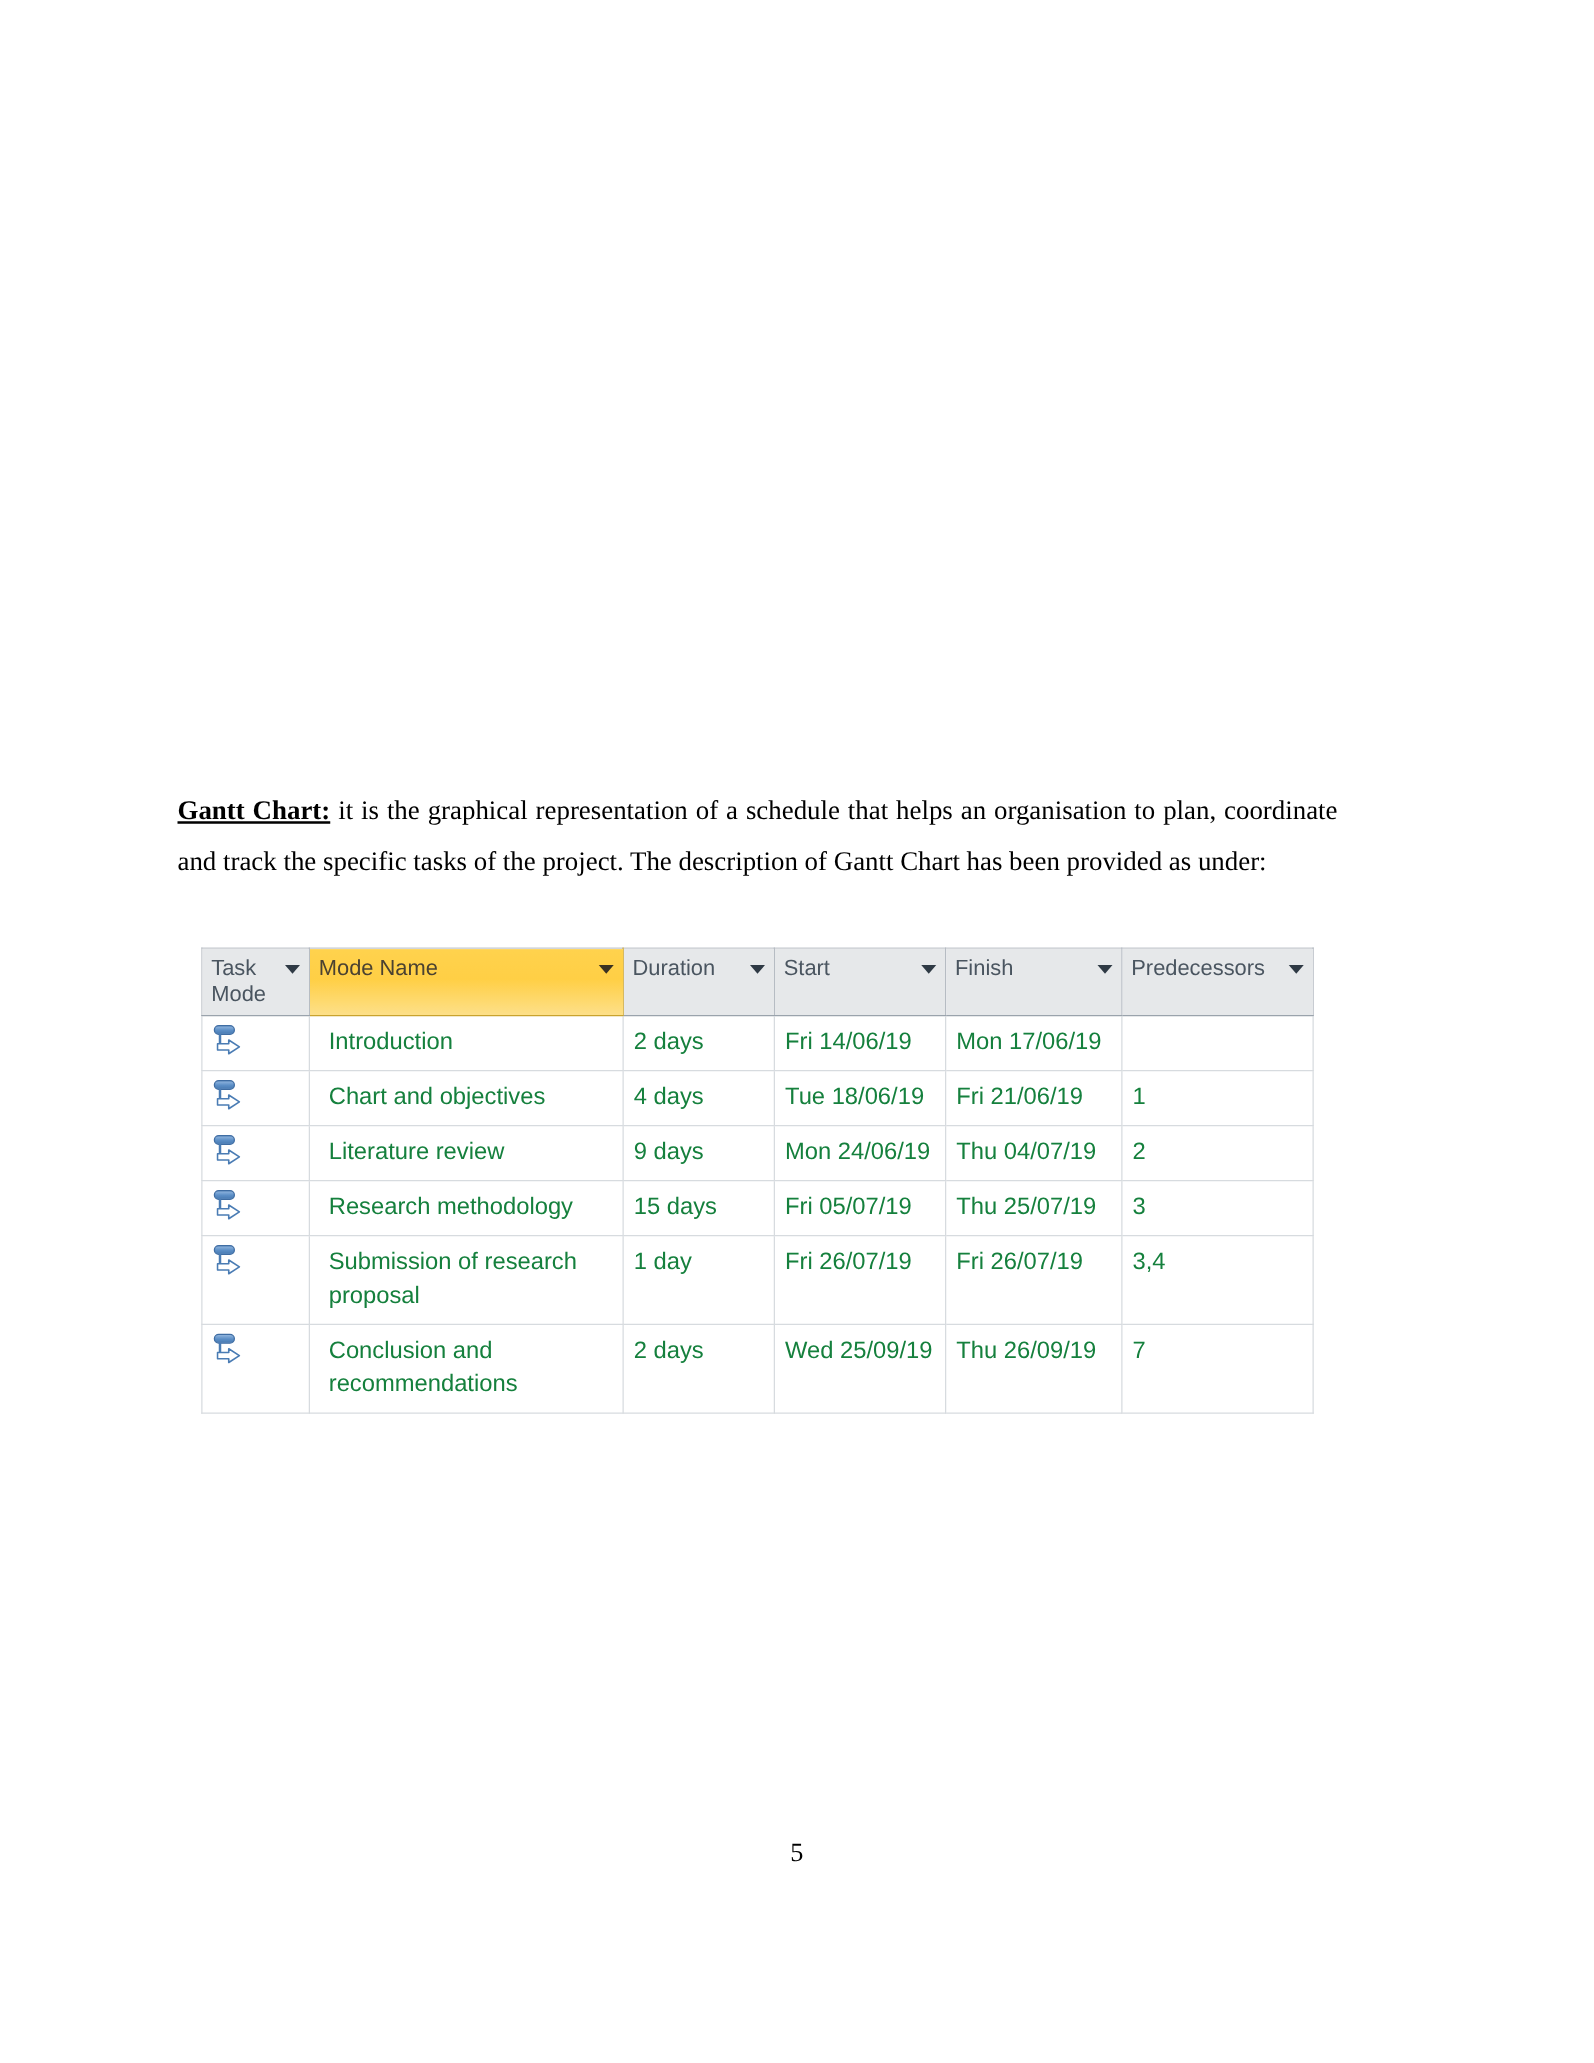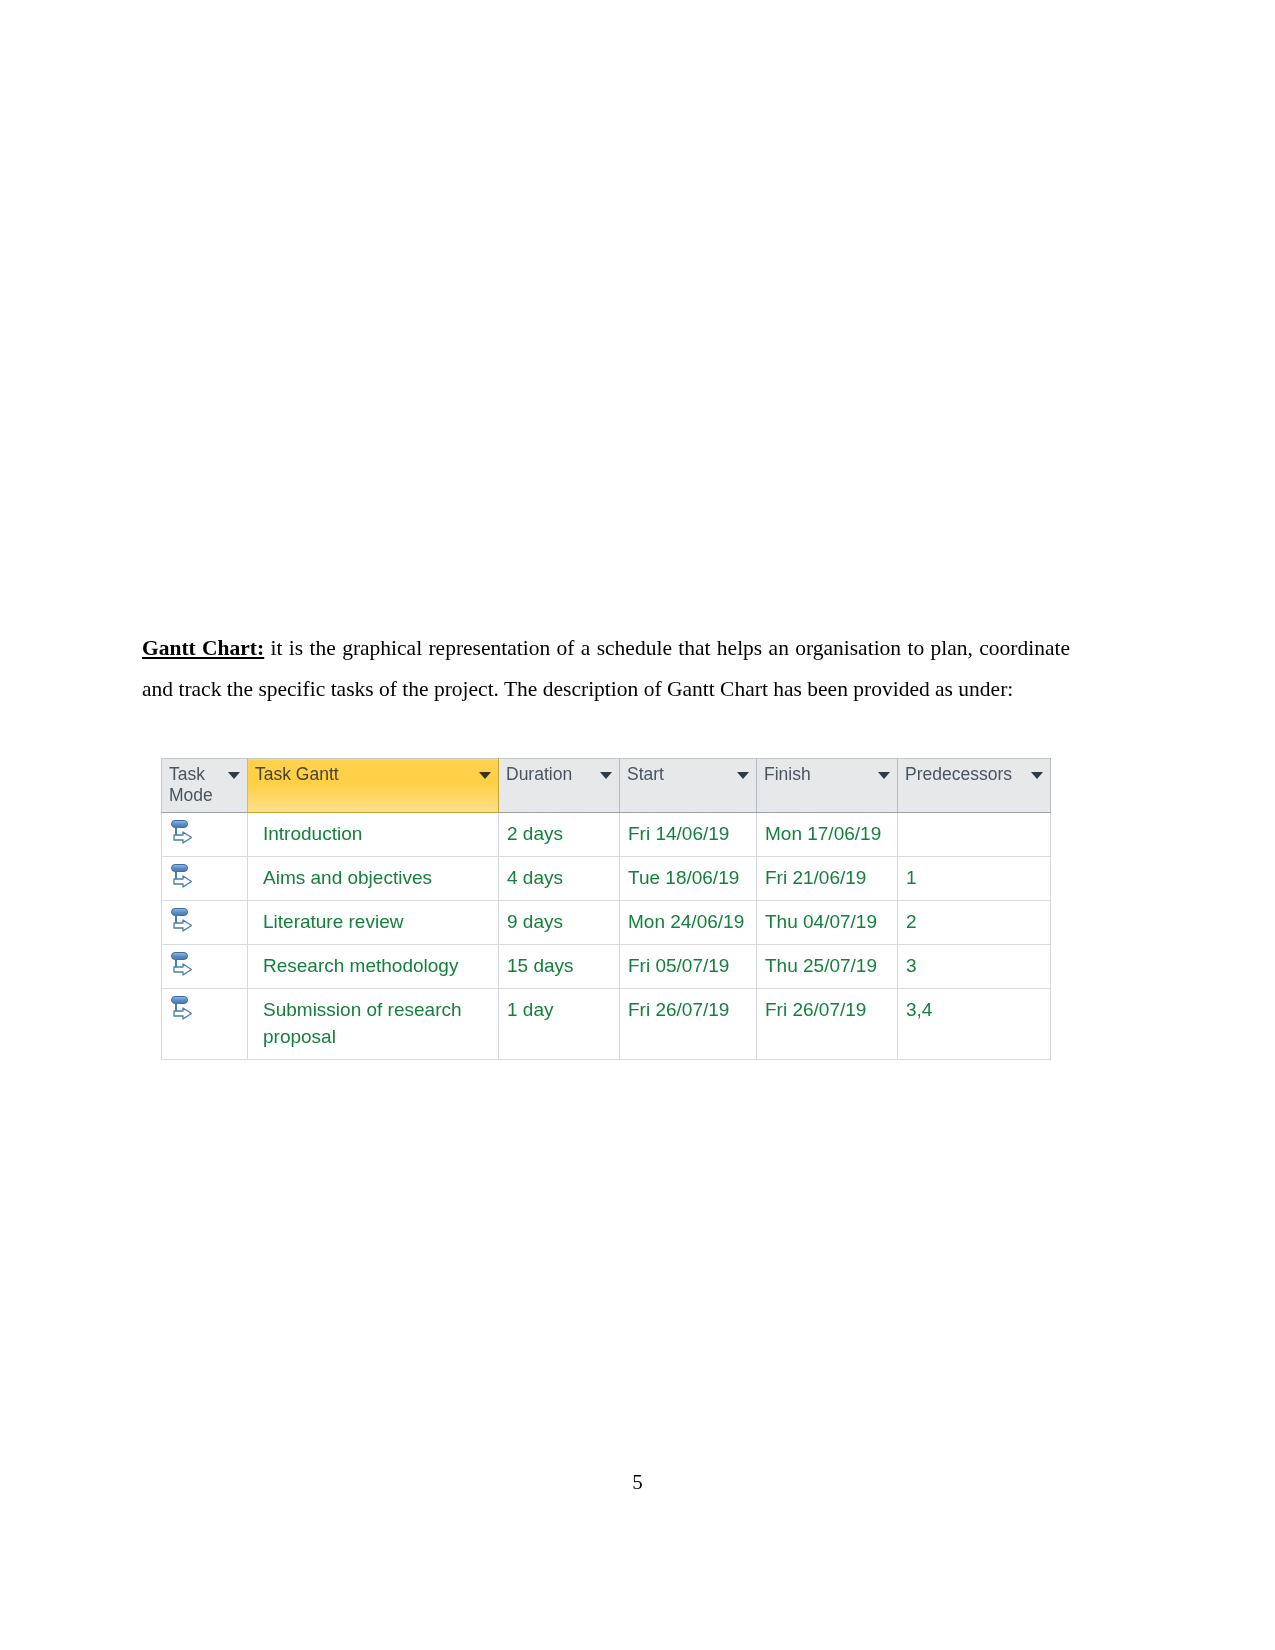--- a/index.html
+++ b/index.html
@@ -172,21 +172,21 @@
           <col class="c-pred">
       </colgroup>
       <thead>
         <tr>
           <th>
             <span class="th-inner">Task
 Mode</span>
             <span class="caret"></span>
           </th>
           <th class="hl">
-            <span class="th-inner">Task Gantt</span>
+            <span class="th-inner">Mode Name</span>
             <span class="caret"></span>
           </th>
           <th>
             <span class="th-inner">Duration</span>
             <span class="caret"></span>
           </th>
           <th>
             <span class="th-inner">Start</span>
             <span class="caret"></span>
           </th>
@@ -208,21 +208,21 @@
             <td class="name-cell">Introduction</td>
             <td>2 days</td>
             <td>Fri 14/06/19</td>
             <td>Mon 17/06/19</td>
             <td></td>
           </tr>
           <tr>
             <td class="mode-cell"><span class="mode-icon"><span class="bar"></span><span class="stem"></span><svg width="20" height="14" viewBox="0 0 20 14">
                   <path d="M1 4 H10 V1 L18.5 6.5 L10 12 V9 H1 Z" fill="#ffffff" stroke="#4a7cb4" stroke-width="1.3" stroke-linejoin="round"></path>
                 </svg></span></td>
-            <td class="name-cell">Aims and objectives</td>
+            <td class="name-cell">Chart and objectives</td>
             <td>4 days</td>
             <td>Tue 18/06/19</td>
             <td>Fri 21/06/19</td>
             <td>1</td>
           </tr>
           <tr>
             <td class="mode-cell"><span class="mode-icon"><span class="bar"></span><span class="stem"></span><svg width="20" height="14" viewBox="0 0 20 14">
                   <path d="M1 4 H10 V1 L18.5 6.5 L10 12 V9 H1 Z" fill="#ffffff" stroke="#4a7cb4" stroke-width="1.3" stroke-linejoin="round"></path>
                 </svg></span></td>
             <td class="name-cell">Literature review</td>
@@ -244,18 +244,28 @@
           <tr>
             <td class="mode-cell"><span class="mode-icon"><span class="bar"></span><span class="stem"></span><svg width="20" height="14" viewBox="0 0 20 14">
                   <path d="M1 4 H10 V1 L18.5 6.5 L10 12 V9 H1 Z" fill="#ffffff" stroke="#4a7cb4" stroke-width="1.3" stroke-linejoin="round"></path>
                 </svg></span></td>
             <td class="name-cell">Submission of research proposal</td>
             <td>1 day</td>
             <td>Fri 26/07/19</td>
             <td>Fri 26/07/19</td>
             <td>3,4</td>
           </tr>
+          <tr>
+            <td class="mode-cell"><span class="mode-icon"><span class="bar"></span><span class="stem"></span><svg width="20" height="14" viewBox="0 0 20 14">
+                  <path d="M1 4 H10 V1 L18.5 6.5 L10 12 V9 H1 Z" fill="#ffffff" stroke="#4a7cb4" stroke-width="1.3" stroke-linejoin="round"></path>
+                </svg></span></td>
+            <td class="name-cell">Conclusion and recommendations</td>
+            <td>2 days</td>
+            <td>Wed 25/09/19</td>
+            <td>Thu 26/09/19</td>
+            <td>7</td>
+          </tr>
         </tbody>
     </table>
   </div>
 
   <div class="page-num">5</div>
 </div>
 
 </body></html>

